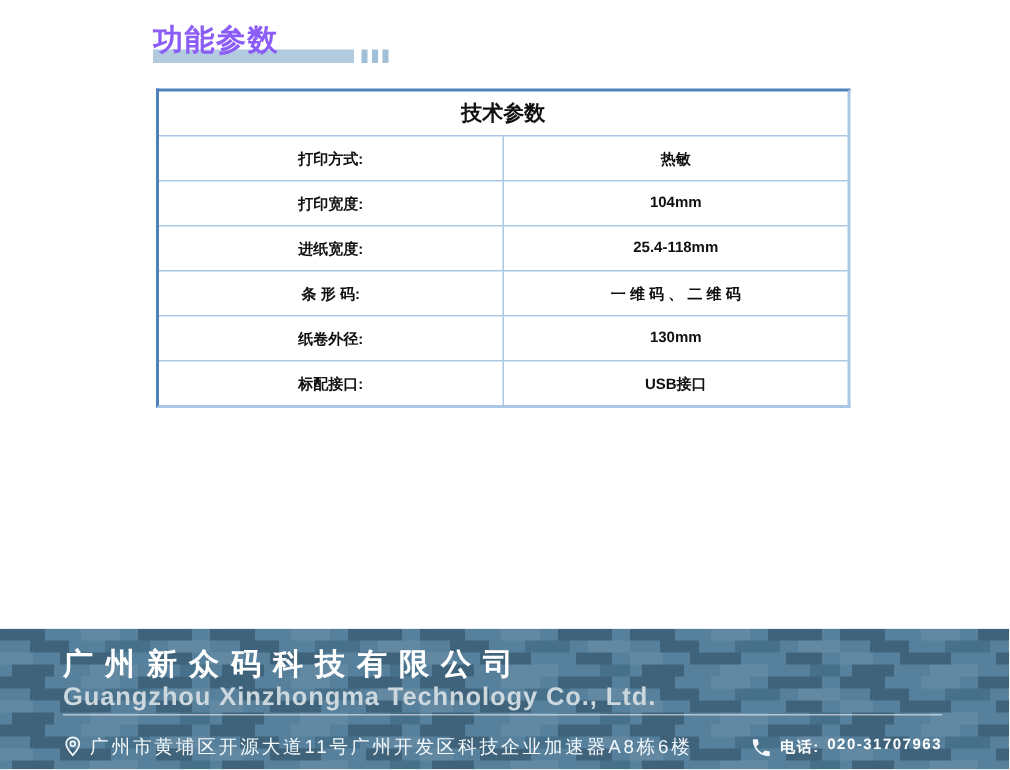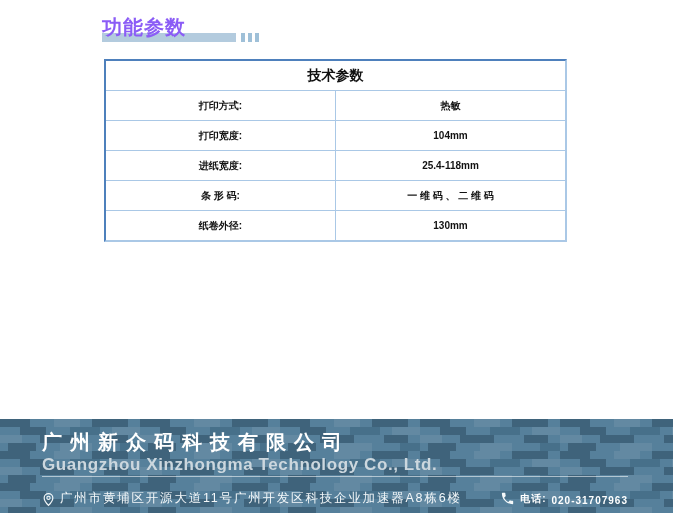--- a/index.html
+++ b/index.html
@@ -51,21 +51,21 @@
     letter-spacing:0.6px;white-space:nowrap;
   }
   .footer-divider{
     position:absolute;left:42px;top:57px;width:586px;height:1px;
     background:rgba(255,255,255,0.55);
   }
   .footer-bottom{
     position:absolute;left:42px;top:66px;width:586px;height:26px;
     display:flex;justify-content:space-between;align-items:center;
   }
-  .addr-group,.phone-group{display:flex;align-items:flex-end;gap:5px;}
+  .addr-group,.phone-group{display:flex;align-items:flex-start;gap:5px;}
   .addr-text{font-size:12.5px;font-weight:500;color:#f4f8fa;letter-spacing:1.8px;white-space:nowrap;}
   .phone-text{font-size:10px;font-weight:700;color:#ffffff;letter-spacing:1px;white-space:nowrap;}
   .foot-icon{display:block;}
 </style>
 </head>
 <body>
 
 <div class="title-block">
   <div class="title-bar"></div>
   <div class="title-dashes">
@@ -96,20 +96,24 @@
         <td class="label">进纸宽度:</td>
         <td class="value">25.4-118mm</td>
       </tr>
         <tr>
         <td class="label">条 形 码:</td>
         <td class="value">一 维 码 、 二 维 码</td>
       </tr>
         <tr>
         <td class="label">纸卷外径:</td>
         <td class="value">130mm</td>
+      </tr>
+        <tr>
+        <td class="label">标配接口:</td>
+        <td class="value">USB接口</td>
       </tr>
       </tbody>
   </table>
 </div>
 
 <div class="footer">
   <svg class="footer-pattern" width="673" height="94" xmlns="http://www.w3.org/2000/svg">
     <defs>
       <pattern id="camo" width="140" height="32" patternUnits="userSpaceOnUse">
         <rect width="140" height="32" fill="#56809b"></rect>

